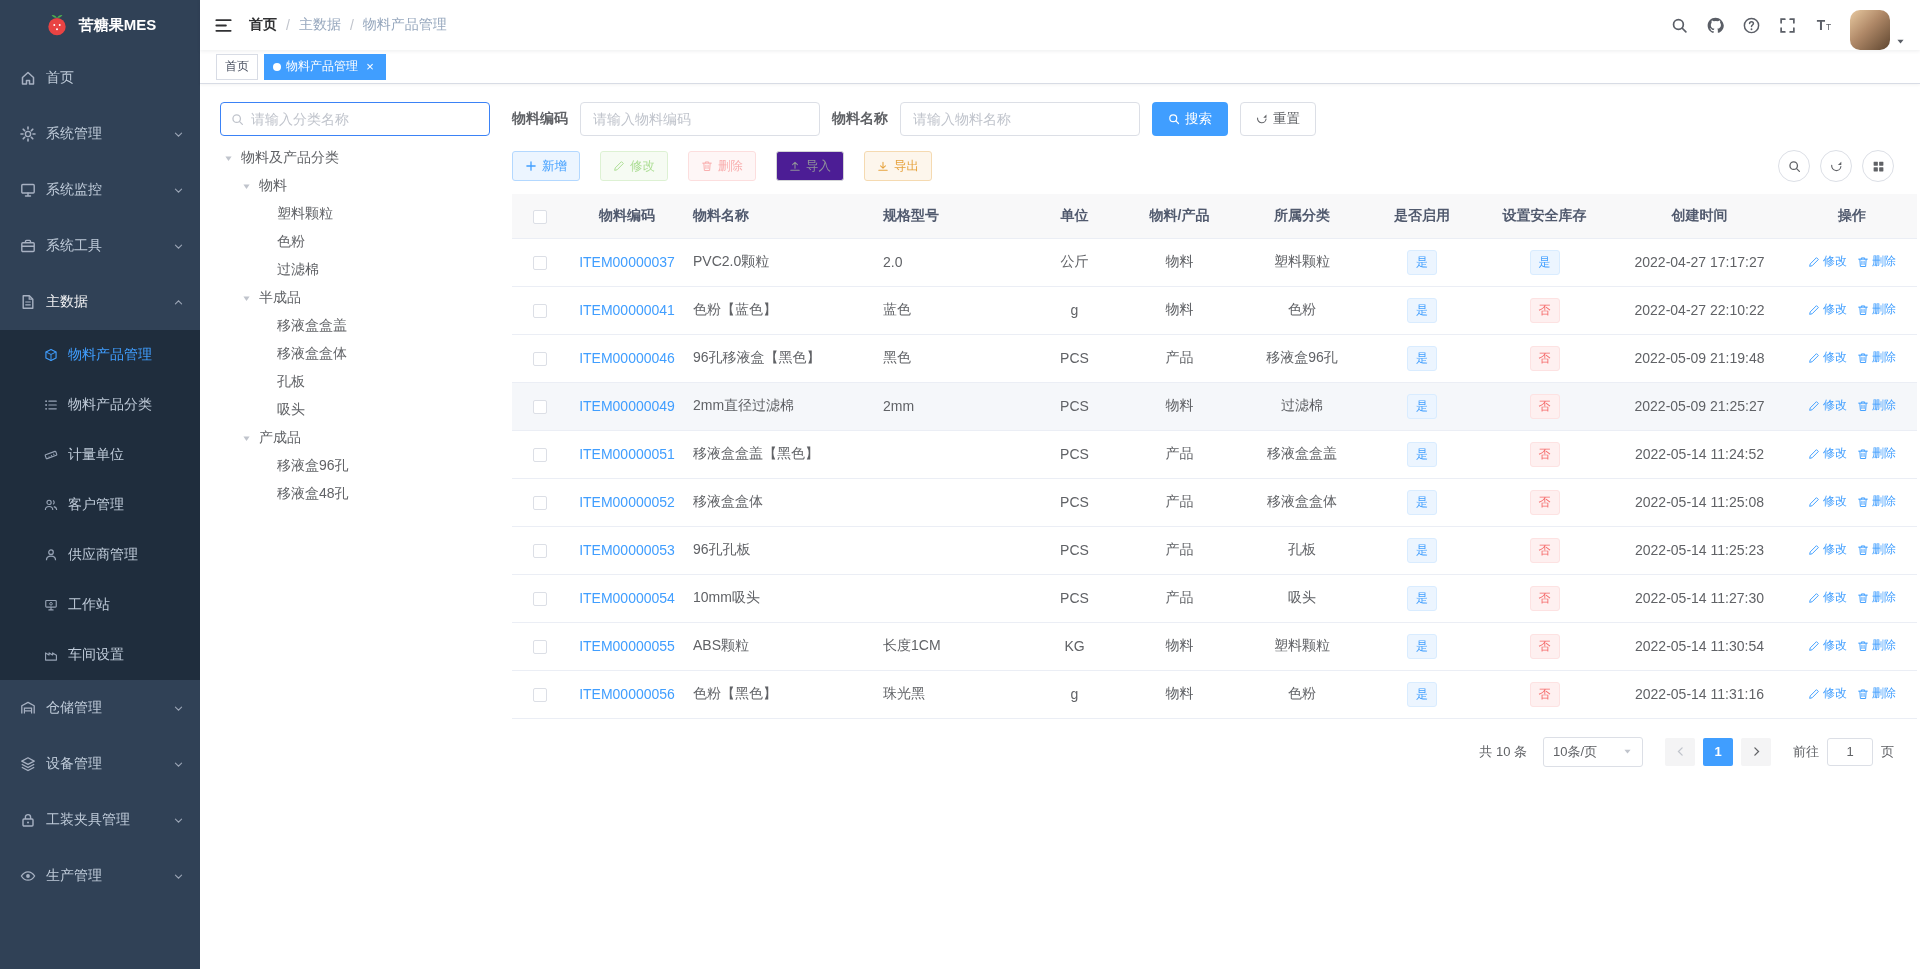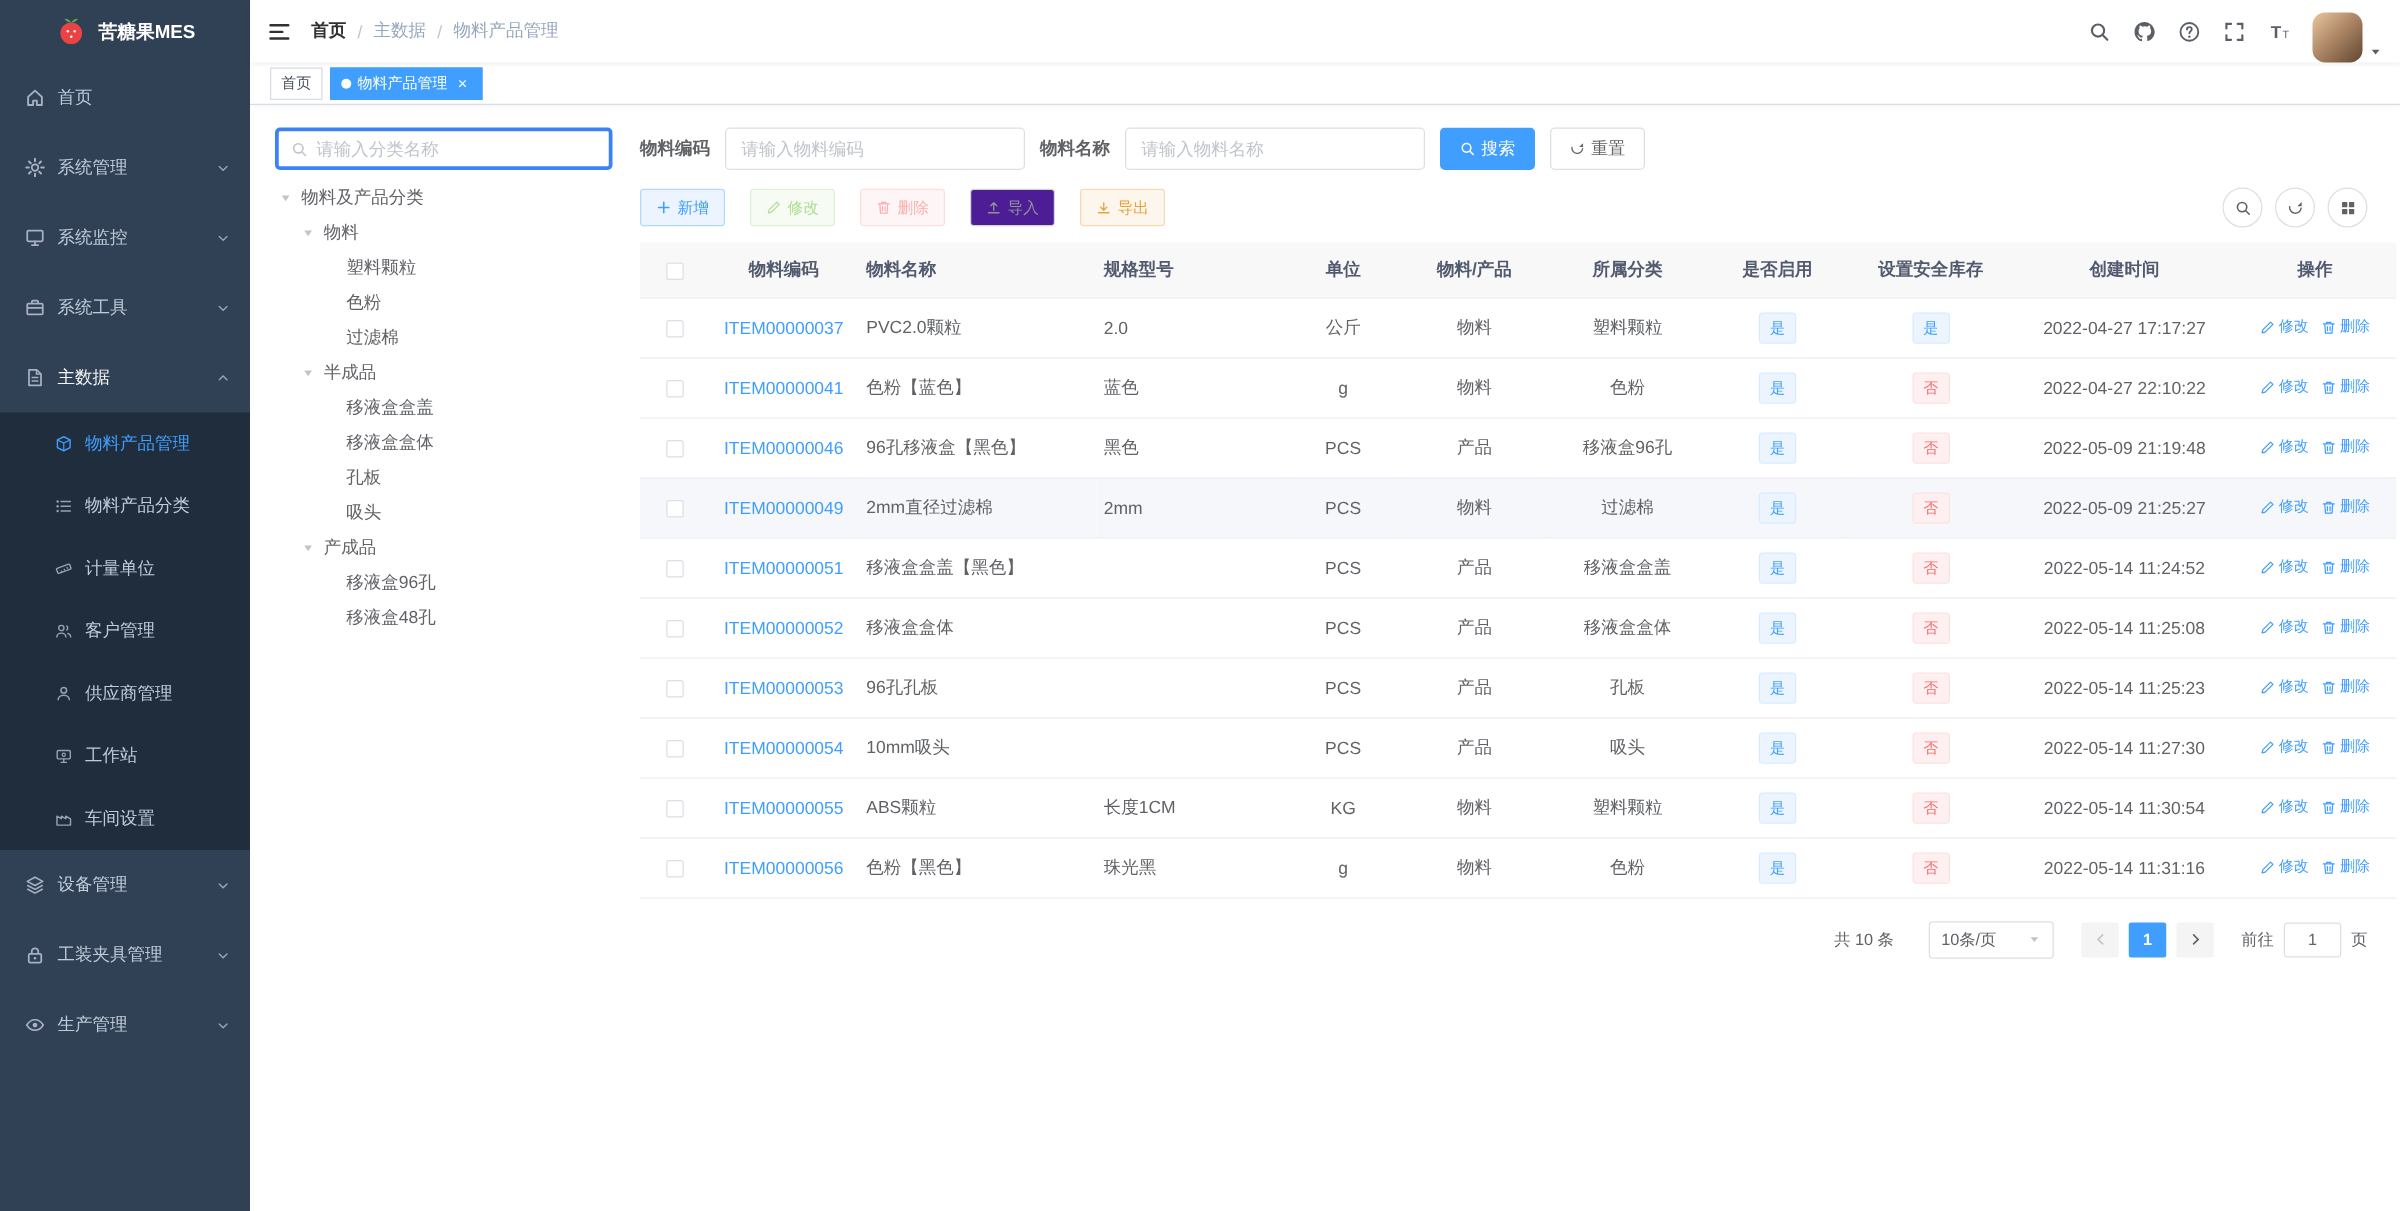--- a/index.html
+++ b/index.html
@@ -45,21 +45,21 @@
   .tags-view{height:34px;display:flex;align-items:center;padding:0 16px;gap:6px;border-bottom:1px solid #d8dce5;box-shadow:0 1px 3px 0 rgba(0,0,0,.05);background:#fff;position:relative;z-index:1}
   .tag{height:26px;display:inline-flex;align-items:center;gap:5px;padding:0 8px;border:1px solid #d8dce5;background:#fff;color:#495060;font-size:12px;cursor:pointer}
   .tag.active{background:#409EFF;border-color:#409EFF;color:#fff}
   .tag-dot{width:8px;height:8px;border-radius:50%;background:#fff;display:inline-block}
   .tag-close{font-size:13px;width:14px;height:14px;display:inline-flex;align-items:center;justify-content:center;border-radius:50%}
 
   
   .content{flex:1;display:flex;gap:22px;padding:18px 26px 20px 20px;background:#fff;overflow:hidden}
 
   .tree-panel{width:270px;min-width:270px}
-  .tree-search{height:34px;border:3px solid #3b82f6;border-radius:4px;display:flex;align-items:center;padding:0 10px;gap:7px;color:#c0c4cc;font-size:13px}
+  .tree-search{height:34px;border:1px solid #3b82f6;border-radius:4px;display:flex;align-items:center;padding:0 10px;gap:7px;color:#c0c4cc;font-size:13px}
   .tree-search input{border:none;outline:none;flex:1;font-size:14px;color:#606266;font-family:inherit;min-width:0}
   .tree-search input::placeholder{color:#c0c4cc}
   .tree{margin-top:8px}
   .tree-node{height:28px;display:flex;align-items:center;gap:5px;color:#606266;font-size:14px;cursor:pointer}
   .tree-caret{width:16px;min-width:16px;display:inline-flex;align-items:center;justify-content:center;font-size:11px;color:#c0c4cc}
 
   .table-area{flex:1;min-width:0;display:flex;flex-direction:column}
 
   .filter-bar{display:flex;align-items:center;gap:12px;margin-bottom:14px}
   .filter-label{font-weight:700;color:#606266;font-size:14px}
@@ -100,21 +100,21 @@
   tbody tr:nth-child(4){background:#f5f7fa}
   .checkbox{width:14px;height:14px;border:1px solid #dcdfe6;border-radius:2px;display:inline-block;background:#fff;vertical-align:middle;cursor:pointer}
   .code-link{color:#409EFF;cursor:pointer}
   .badge{display:inline-block;min-width:30px;padding:0 7px;height:25px;line-height:23px;border-radius:3px;font-size:12px;cursor:pointer}
   .badge-yes{background:#ecf5ff;border:1px solid #d9ecff;color:#409EFF}
   .badge-no{background:#fef0f0;border:1px solid #fde2e2;color:#f56c6c}
   .action-link{color:#409EFF;font-size:12px;display:inline-flex;align-items:center;gap:3px;margin:0 5px;cursor:pointer}
 
   
   .pagination{display:flex;align-items:center;justify-content:flex-end;gap:8px;margin-top:18px;font-size:13px;color:#606266}
-  .pg-total{margin-right:20px}
+  .pg-total{margin-right:8px}
   .pg-select{width:100px;height:30px;border:1px solid #dcdfe6;border-radius:3px;display:flex;align-items:center;justify-content:space-between;padding:0 9px;cursor:pointer;color:#606266;margin-right:14px}
   .pg-caret{color:#c0c4cc;font-size:11px}
   .pg-btn{min-width:30px;height:28px;border:none;background:#f4f4f5;border-radius:2px;display:inline-flex;align-items:center;justify-content:center;color:#606266;font-size:13px;cursor:pointer;font-family:inherit}
   .pg-btn.disabled{color:#c0c4cc;cursor:not-allowed}
   .pg-btn.active{background:#409EFF;color:#fff;font-weight:600}
   .pg-goto-label{margin-left:14px}
   .pg-input{width:46px;height:28px;border:1px solid #dcdfe6;border-radius:3px;text-align:center;font-size:13px;color:#606266;outline:none;font-family:inherit}
 </style>
 </head>
 <body>
@@ -267,20 +267,34 @@
             <span class="mi-label">工作站</span>
           </div>
           <div class="submenu-item">
             <span class="ic mi-icon">
               <svg xmlns="http://www.w3.org/2000/svg" viewBox="0 0 16 16" width="1em" height="1em">
                 <path fill="none" stroke="currentColor" stroke-width="1.3" stroke-linejoin="round" d="M1.8 13.8V5.6l4 2.4V5.6l4 2.4V5.6l4.4 2.6v5.6z"></path>
               </svg>
             </span>
             <span class="mi-label">车间设置</span>
           </div>
+        </div>
+        <div class="menu-item">
+          <span class="ic mi-icon">
+            <svg xmlns="http://www.w3.org/2000/svg" viewBox="0 0 16 16" width="1em" height="1em">
+              <path fill="none" stroke="currentColor" stroke-width="1.3" stroke-linejoin="round" d="M1.8 13.6V5.8L8 2.4l6.2 3.4v7.8"></path>
+              <path fill="none" stroke="currentColor" stroke-width="1.2" d="M4.4 13.6V8.2h7.2v5.4M4.4 10.9h7.2"></path>
+            </svg>
+          </span>
+          <span class="mi-label">仓储管理</span>
+          <span class="ic mi-arrow">
+            <svg xmlns="http://www.w3.org/2000/svg" viewBox="0 0 16 16" width="1em" height="1em">
+              <path fill="none" stroke="currentColor" stroke-width="1.6" stroke-linecap="round" d="M3.5 6l4.5 4.5L12.5 6"></path>
+            </svg>
+          </span>
         </div>
         <div class="menu-item">
           <span class="ic mi-icon">
             <svg xmlns="http://www.w3.org/2000/svg" viewBox="0 0 16 16" width="1em" height="1em">
               <path fill="none" stroke="currentColor" stroke-width="1.3" stroke-linejoin="round" d="M8 1.8l6.2 3.3L8 8.4 1.8 5.1z"></path>
               <path fill="none" stroke="currentColor" stroke-width="1.3" d="M1.8 8.2L8 11.5l6.2-3.3M1.8 11.2L8 14.5l6.2-3.3"></path>
             </svg>
           </span>
           <span class="mi-label">设备管理</span>
           <span class="ic mi-arrow">

